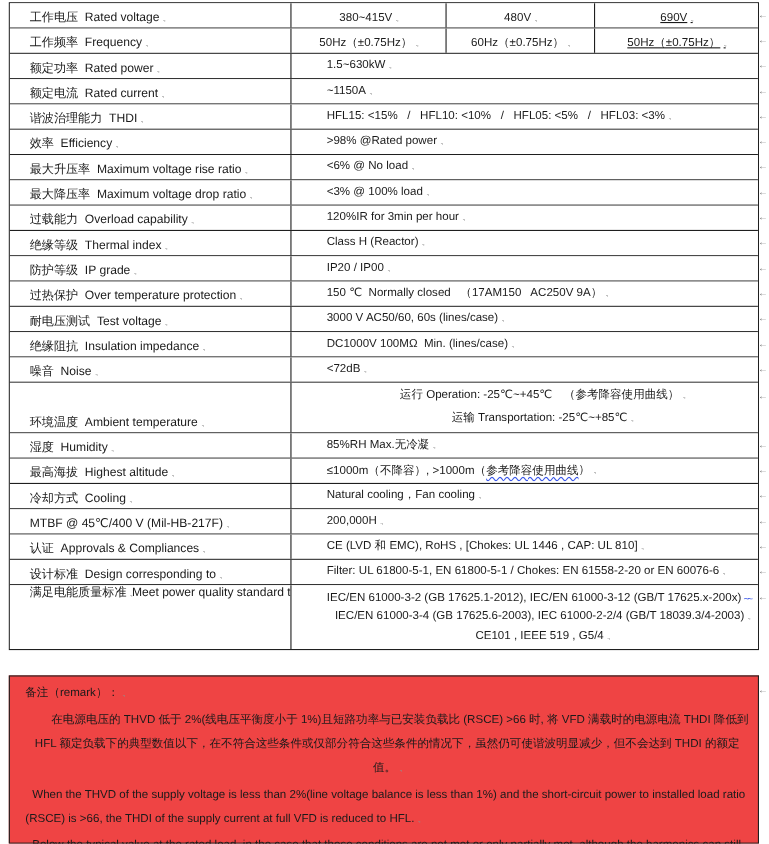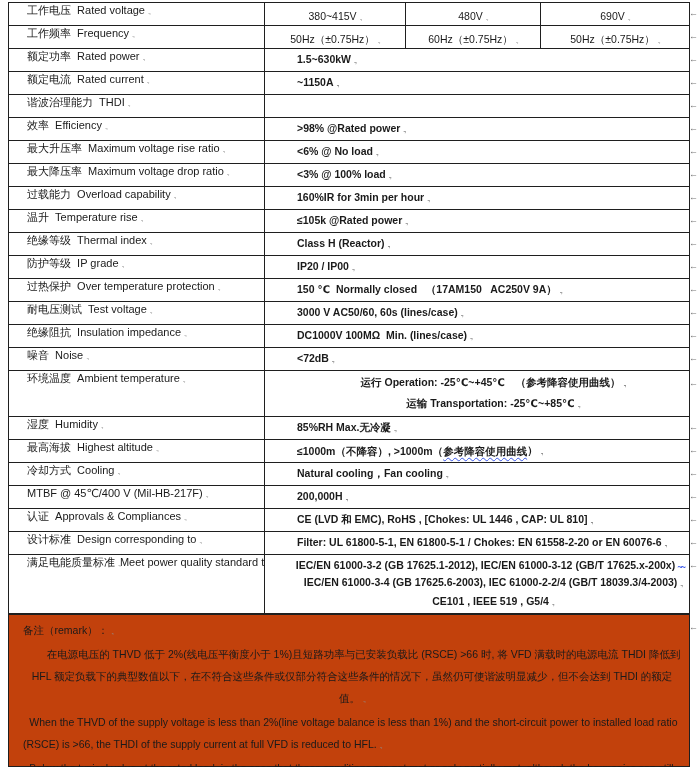--- a/index.html
+++ b/index.html
@@ -9,44 +9,44 @@
   }
   .spec-table{
     position:absolute;left:8px;top:2px;width:682px;box-sizing:border-box;
     border:1px solid #1f1f1f;background:#fff;
   }
   .tr{display:flex;height:23px;border-bottom:1px solid #1f1f1f;position:relative;box-sizing:border-box;background:#fff;}
   .tr.h46{height:46px;}
   .tr.h58{height:58px;}
   .tr.last{border-bottom:none;}
   .tl{flex:0 0 256px;width:256px;box-sizing:border-box;border-right:1px solid #1f1f1f;
-      display:flex;align-items:flex-start;padding-left:18px;overflow:hidden;}
+      display:flex;align-items:flex-end;padding-left:18px;overflow:hidden;}
   .tl.col{flex-direction:row;align-items:flex-start;justify-content:space-evenly;padding-left:18px;}
-  .tv{flex:1;display:flex;align-items:center;padding-left:32px;box-sizing:border-box;overflow:hidden;font-weight:bold;}
+  .tv{flex:1;display:flex;align-items:center;padding-left:32px;box-sizing:border-box;overflow:hidden;}
   .tv.col{flex-direction:column;align-items:center;justify-content:space-evenly;}
   .tc{display:flex;align-items:flex-end;justify-content:center;box-sizing:border-box;overflow:hidden;}
   .tc.c1{flex:0 0 140px;}
   .tc.c2{flex:0 0 135px;border-left:1px solid #1f1f1f;}
-  .tc.c3{flex:1;border-left:1px solid #1f1f1f;}
+  .tc.c3{flex:1;border-left:1px solid #1f1f1f;text-decoration:underline;}
   .t{white-space:pre;font-size:10.5px;line-height:14px;}
   .tl .t{font-size:11px;}
   
   .pm::after{content:".,";font-size:7px;color:#8f8f8f;margin-left:3px;letter-spacing:-1px;}
   
   .re{position:absolute;right:-10px;top:4px;width:10px;height:12px;}
   .re::after{content:"\2190";font-size:9px;color:#777;line-height:12px;display:block;}
   .tr.h46 .re{top:6px;} .tr.h58 .re{top:4px;}
   
   .wavy{text-decoration:underline;text-decoration-style:wavy;text-decoration-color:#3a57e8;
         text-decoration-thickness:1px;text-underline-offset:2px;text-decoration-skip-ink:none;}
   .sq{display:inline-block;width:13px;height:11px;margin-left:2px;position:relative;top:3px;overflow:hidden;}
   .sq::after{content:"~~";color:#3a57e8;font-size:9px;letter-spacing:-2px;position:absolute;top:-1px;left:0;}
   
   .remark{position:absolute;left:8px;top:614px;width:682px;height:153px;box-sizing:border-box;
-          border:1px solid #1f1f1f;padding:4px 8px 0 14px;background:#c2410c;}
+          border:1px solid #1f1f1f;padding:4px 8px 0 14px;background:#ef4444;}
   .remark p{margin:0;font-size:10.5px;line-height:22px;}
   .remark p.cn{text-indent:2.2em;text-align:center;}
   .remark p.en{text-indent:0.6em;}
 </style>
 </head>
 <body>
 
 <div class="spec-table">
 
   <div class="tr">
@@ -98,20 +98,23 @@
     <div class="tv">
         <span class="t pm">~1150A</span>
       </div>
     <i class="re"></i>
   </div>
 
   <div class="tr">
     <div class="tl">
         <span class="t pm">谐波治理能力  THDI</span>
       </div>
+    <div class="tv">
+        <span class="t pm">HFL15: &lt;15%   /   HFL10: &lt;10%   /   HFL05: &lt;5%   /   HFL03: &lt;3%</span>
+      </div>
     <i class="re"></i>
   </div>
 
   <div class="tr">
     <div class="tl">
         <span class="t pm">效率  Efficiency</span>
       </div>
     <div class="tv">
         <span class="t pm">&gt;98% @Rated power</span>
       </div>
@@ -136,34 +139,25 @@
         <span class="t pm">&lt;3% @ 100% load</span>
       </div>
     <i class="re"></i>
   </div>
 
   <div class="tr">
     <div class="tl">
         <span class="t pm">过载能力  Overload capability</span>
       </div>
     <div class="tv">
-        <span class="t pm">160%IR for 3min per hour</span>
-      </div>
-    <i class="re"></i>
-  </div>
-
-  <div class="tr">
-    <div class="tl">
-        <span class="t pm">温升  Temperature rise</span>
-      </div>
-    <div class="tv">
-        <span class="t pm">≤105k @Rated power</span>
-      </div>
-    <i class="re"></i>
-  </div>
+        <span class="t pm">120%IR for 3min per hour</span>
+      </div>
+    <i class="re"></i>
+  </div>
+
 
   <div class="tr">
     <div class="tl">
         <span class="t pm">绝缘等级  Thermal index</span>
       </div>
     <div class="tv">
         <span class="t pm">Class H (Reactor)</span>
       </div>
     <i class="re"></i>
   </div>

